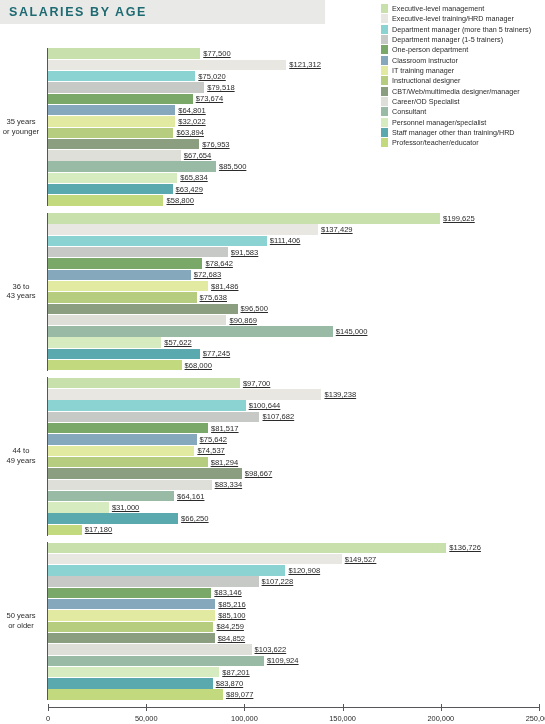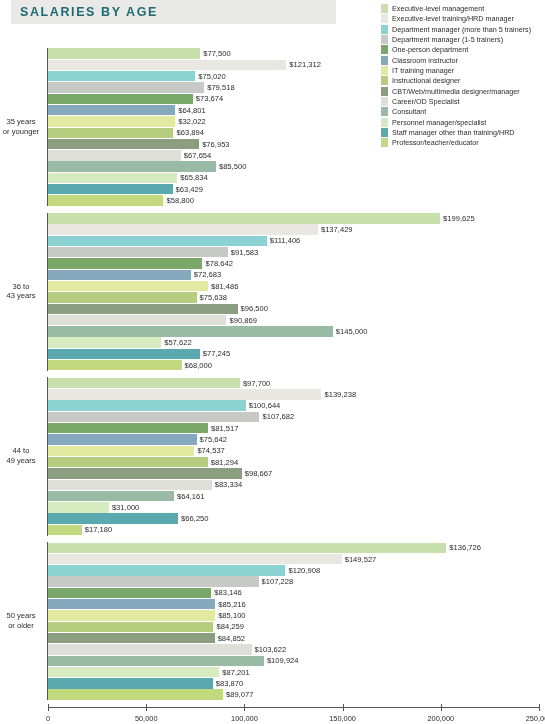--- a/index.html
+++ b/index.html
@@ -19,21 +19,20 @@
   
   #title-bar {
     position: absolute;
     left: 0;
     top: 0;
     width: 325px;
     height: 24px;
     background: #e9e9e7;
     display: flex;
     align-items: center;
-    margin-left: 11px;
   }
   #title-text {
     font-size: 12.5px;
     font-weight: bold;
     letter-spacing: 1.6px;
     color: #1d6a72;
     padding-left: 9px;
   }
 
   
@@ -95,20 +94,21 @@
   }
   .bar {
     height: 10.4px;
     flex: 0 0 auto;
   }
   .bar-value {
     font-size: 7.6px;
     color: #2b2b2b;
     margin-left: 3px;
     white-space: nowrap;
+    text-decoration: underline;
   }
   .group-tick {
     position: absolute;
     left: 47px;
     width: 1.3px;
     background: #55555a;
   }
 
   
   #axis {

